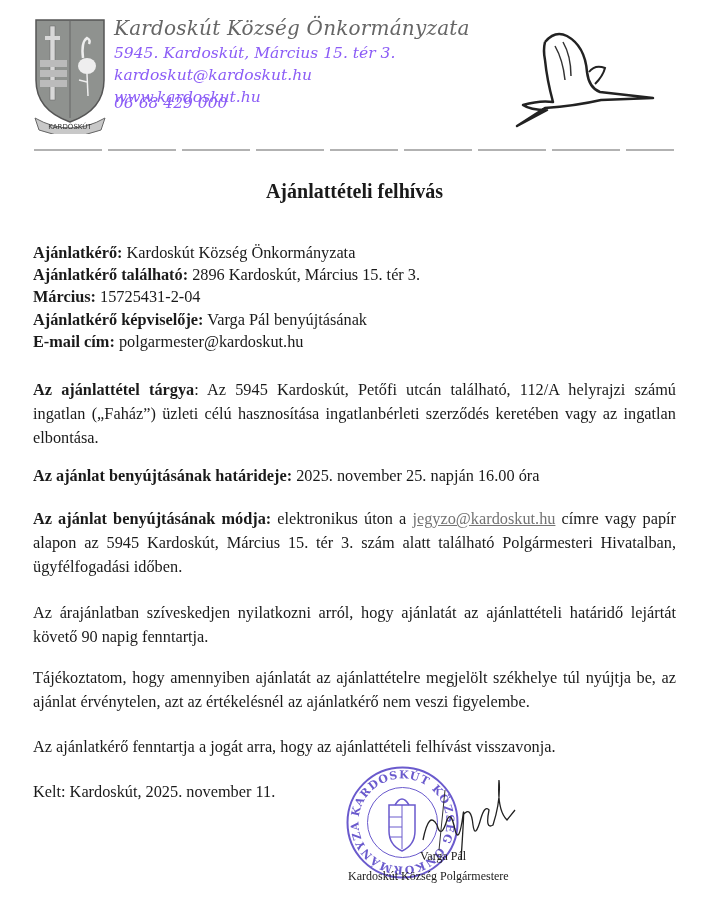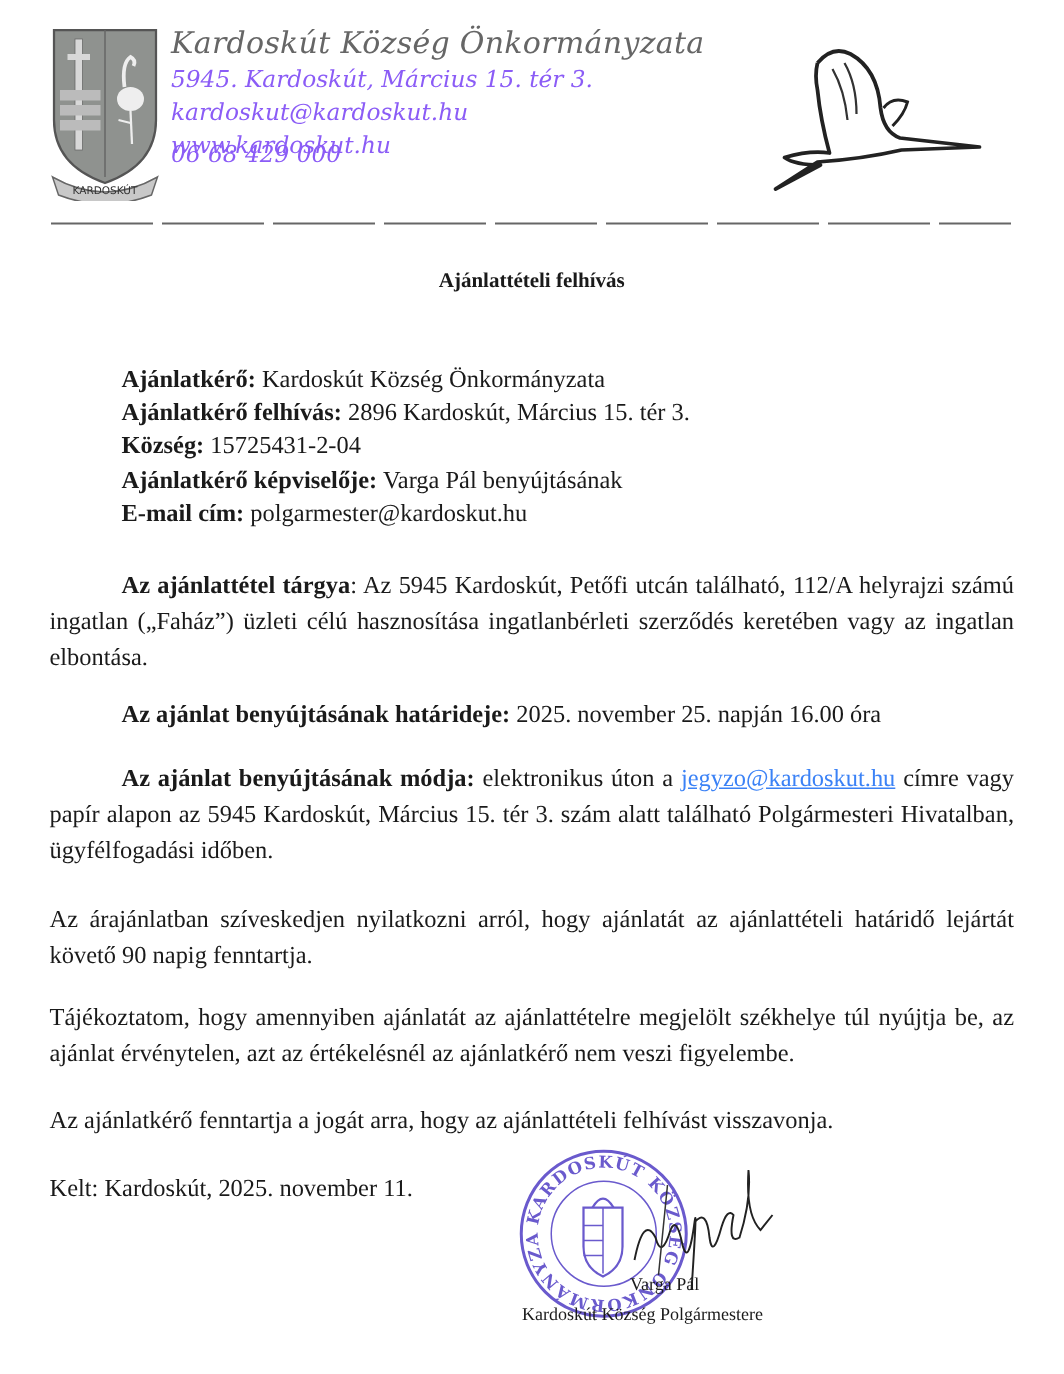--- a/index.html
+++ b/index.html
@@ -9,25 +9,25 @@
 
   
   .crest { left: 33px; top: 18px; width: 74px; height: 116px; }
   .lh { left: 114px; font-family: "DejaVu Serif", serif; font-style: italic; color: #444; white-space: nowrap; }
   .lh-title { top: 16px; font-size: 20px; color: #666; letter-spacing: 0.2px; }
   .lh-line { font-size: 15.5px; color: #8b5cf6; }
   .crane { left: 505px; top: 20px; width: 150px; height: 110px; }
   .rule { left: 34px; top: 137px; width: 640px; height: 2px; }
 
   
-  .title { left: 0; width: 709px; top: 180px; text-align: center; font-weight: bold; font-size: 14px; }
+  .title { left: 0; width: 709px; top: 180px; text-align: center; font-weight: bold; font-size: 20px; }
   .line { left: 33px; font-size: 16.3px; white-space: nowrap; line-height: 22px; }
   .para { left: 33px; width: 643px; font-size: 16.3px; line-height: 24px; text-align: justify; }
-  b { font-weight: bold; margin-left: 48px; }
-  a.link { color: #3b82f6; text-decoration: underline; }
+  b { font-weight: bold; }
+  a.link { color: #737373; text-decoration: underline; }
 
   .stamp { left: 345px; top: 765px; width: 115px; height: 115px; }
   .signature { left: 415px; top: 770px; width: 115px; height: 95px; }
   .sig-name { left: 420px; top: 849px; font-size: 12px; }
   .sig-title { left: 348px; top: 869px; font-size: 12px; }
 </style>
 </head>
 <body>
 
 <div class="abs crest">
@@ -68,24 +68,24 @@
       <line x1="0" y1="1" x2="640" y2="1" stroke="#666" stroke-width="1.2" stroke-dasharray="68,6"></line>
     </svg>
 </div>
 
 <div class="abs title">Ajánlattételi felhívás</div>
 
 <div class="abs line" style="top:242px">
   <b>Ajánlatkérő:</b><span> Kardoskút Község Önkormányzata</span>
 </div>
 <div class="abs line" style="top:264px">
-  <b>Ajánlatkérő felhívás:</b><span> 2896 Kardoskút, Március 15. tér 3.</span>
+  <b>Ajánlatkérő található:</b><span> 2896 Kardoskút, Március 15. tér 3.</span>
 </div>
 <div class="abs line" style="top:286px">
-  <b>Község:</b><span> 15725431-2-04</span>
+  <b>Március:</b><span> 15725431-2-04</span>
 </div>
 <div class="abs line" style="top:309px">
   <b>Ajánlatkérő képviselője:</b><span> Varga Pál benyújtásának</span>
 </div>
 <div class="abs line" style="top:331px">
   <b>E-mail cím:</b><span> polgarmester@kardoskut.hu</span>
 </div>
 
 <div class="abs para" style="top:378px">
   <b>Az ajánlattétel tárgya</b><span>: Az 5945 Kardoskút, Petőfi utcán található, 112/A helyrajzi számú ingatlan („Faház”) üzleti célú hasznosítása ingatlanbérleti szerződés keretében vagy az ingatlan elbontása.</span>

